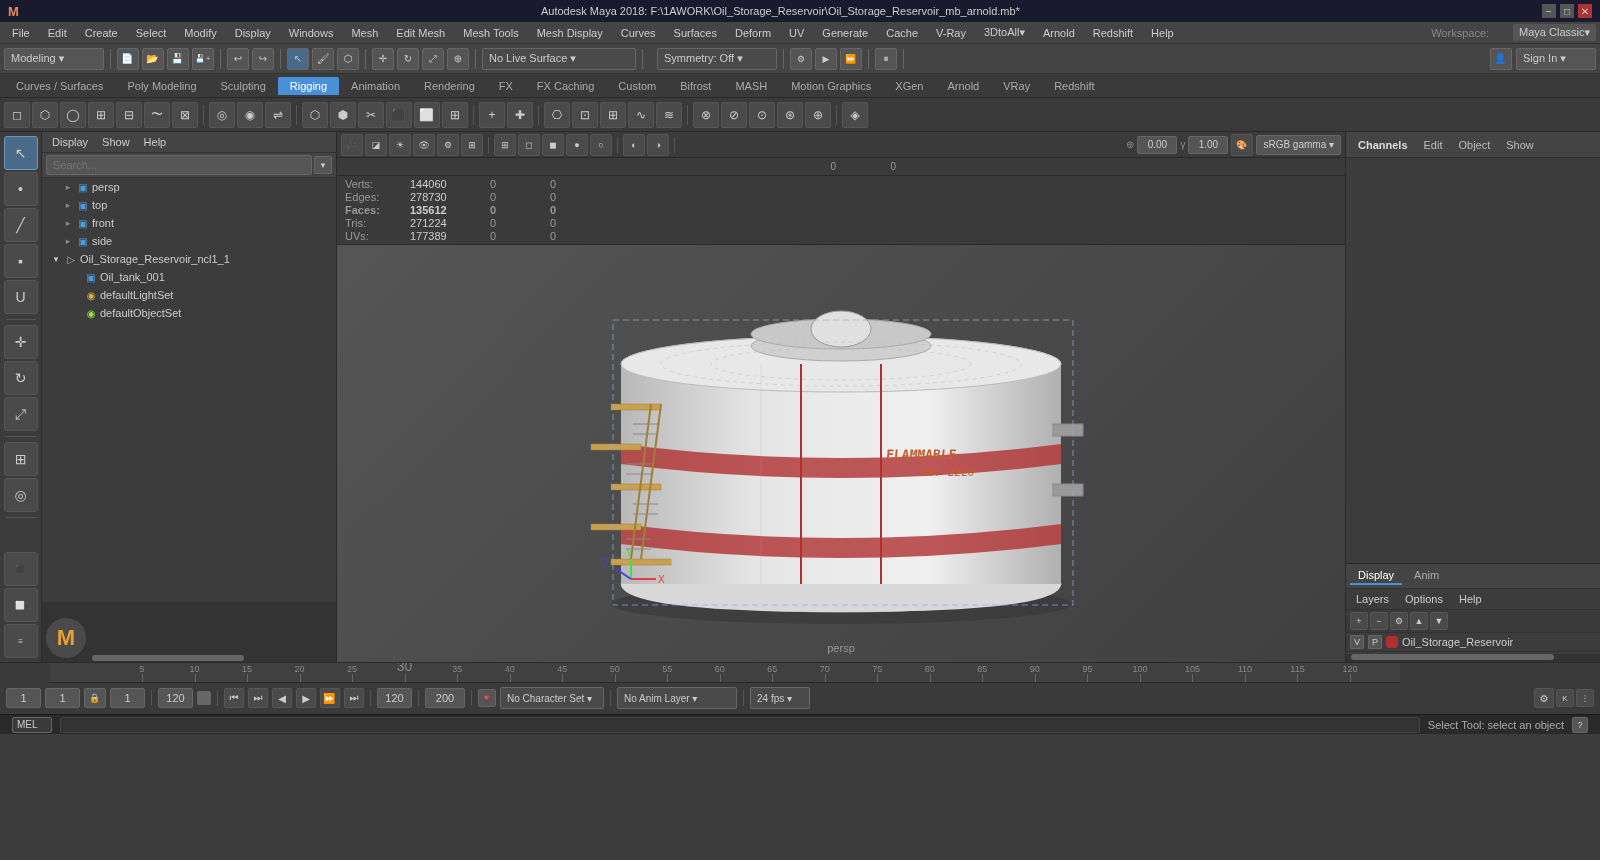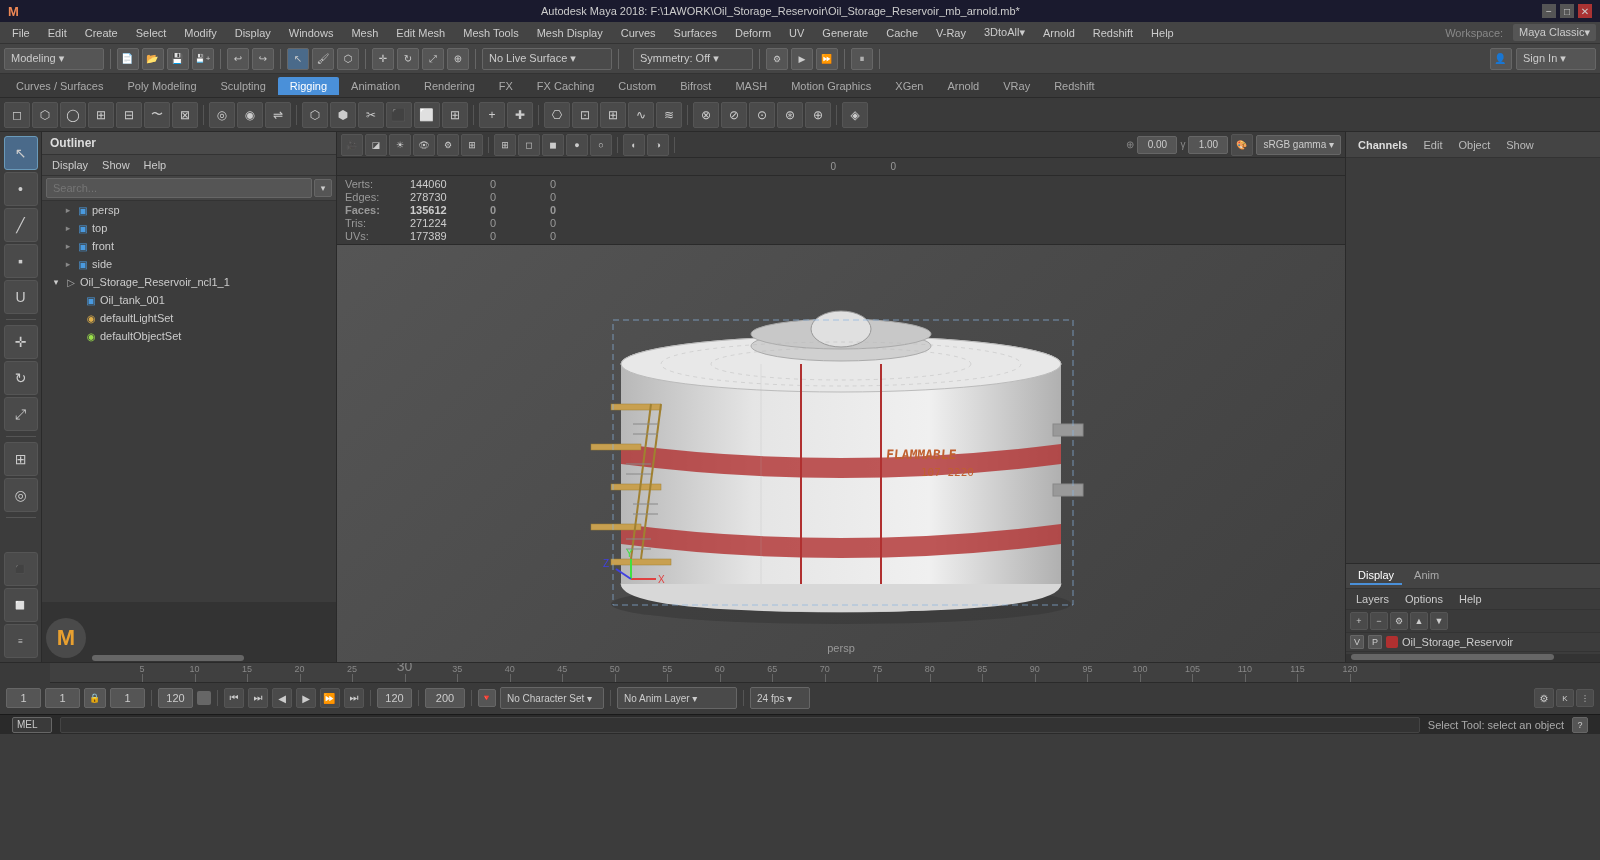--- a/index.html
+++ b/index.html
@@ -46,21 +46,21 @@
       padding: 2px 8px;
       cursor: pointer;
       color: #ccc;
       font-size: 11px;
       border-radius: 2px;
     }
     .menu-right {
       margin-left: auto;
       display: flex;
       align-items: center;
-      gap: 10px;
+      gap: 24px;
     }
 
     
     #toolbar1 {
       background: #444;
       height: 30px;
       display: flex;
       align-items: center;
       padding: 0 4px;
       gap: 3px;
@@ -430,21 +430,21 @@
   <div class="toolbar-separator"></div>
   <div class="toolbar-btn" style="background:#4a6a8a;">↖</div>
   <div class="toolbar-btn">🖌</div>
   <div class="toolbar-btn">⬡</div>
   <div class="toolbar-separator"></div>
   <div class="toolbar-btn">✛</div>
   <div class="toolbar-btn">↻</div>
   <div class="toolbar-btn">⤢</div>
   <div class="toolbar-btn">⊕</div>
   <div class="toolbar-separator"></div>
-  <div class="toolbar-dropdown" style="width:130px; background:#4a4a4a;">No Live Surface ▾</div>
+  <div class="toolbar-dropdown" style="width:154px; background:#4a4a4a;">No Live Surface ▾</div>
   <div class="toolbar-separator"></div>
   <div class="toolbar-dropdown" style="width:120px; background:#4a4a4a;margin-left:8px;">Symmetry: Off ▾</div>
   <div class="toolbar-separator"></div>
 
   <div class="toolbar-btn" style="font-size:9px;">⚙</div>
   <div class="toolbar-btn" style="font-size:9px;">▶</div>
   <div class="toolbar-btn" style="font-size:9px;">⏩</div>
   <div class="toolbar-separator"></div>
   <div class="toolbar-btn">⏸</div>
   <div class="toolbar-separator"></div>
@@ -531,23 +531,20 @@
     <div style="width:30px; height:1px; background:#555; margin:3px 0;"></div>
 
     <div style="margin-top:auto; display:flex; flex-direction:column; gap:2px;">
       <div class="left-tool-btn" style="font-size:8px;">⬛</div>
       <div class="left-tool-btn" style="font-size:8px;">⬜</div>
       <div class="left-tool-btn" style="font-size:8px;">≡</div>
     </div>
   </div>
 
   <div id="outliner-panel">
-    <div id="outliner-header">
-      <span>Outliner</span>
-    </div>
     <div id="outliner-menu">
       <div class="menu-item" style="padding:2px 6px;">Display</div>
       <div class="menu-item" style="padding:2px 6px;">Show</div>
       <div class="menu-item" style="padding:2px 6px;">Help</div>
     </div>
     <div id="outliner-search">
       <input type="text" placeholder="Search..." style="width: 100%; background: rgb(85, 85, 85); border: 1px solid rgb(102, 102, 102); border-radius: 2px; color: rgb(204, 204, 204); padding: 3px 6px; font-size: 11px;">
       <div class="toolbar-btn" style="width:18px; height:18px; font-size:9px;">▾</div>
     </div>
     <div id="outliner-tree" style="flex:1; overflow-y:auto; overflow-x:hidden;">

